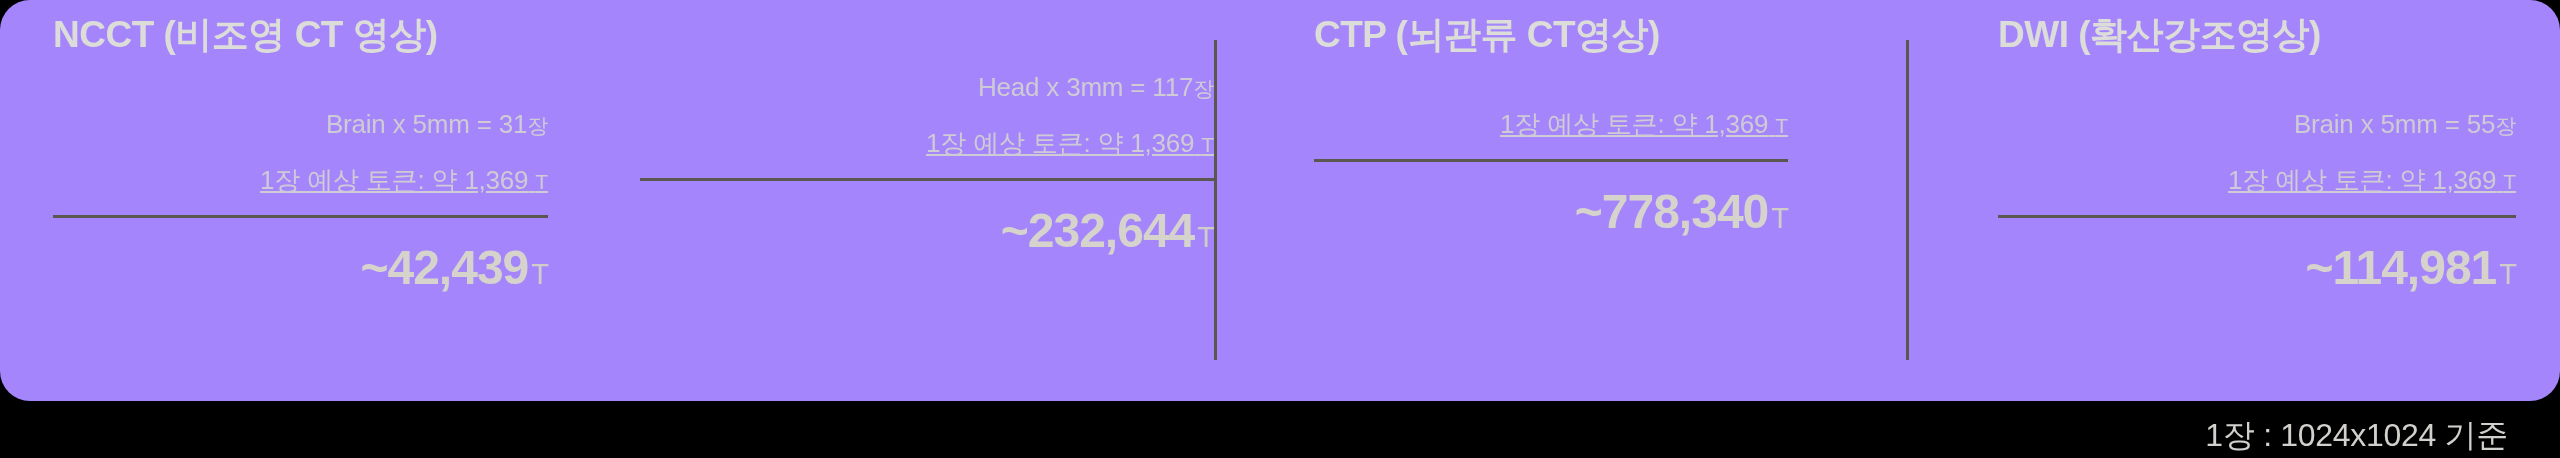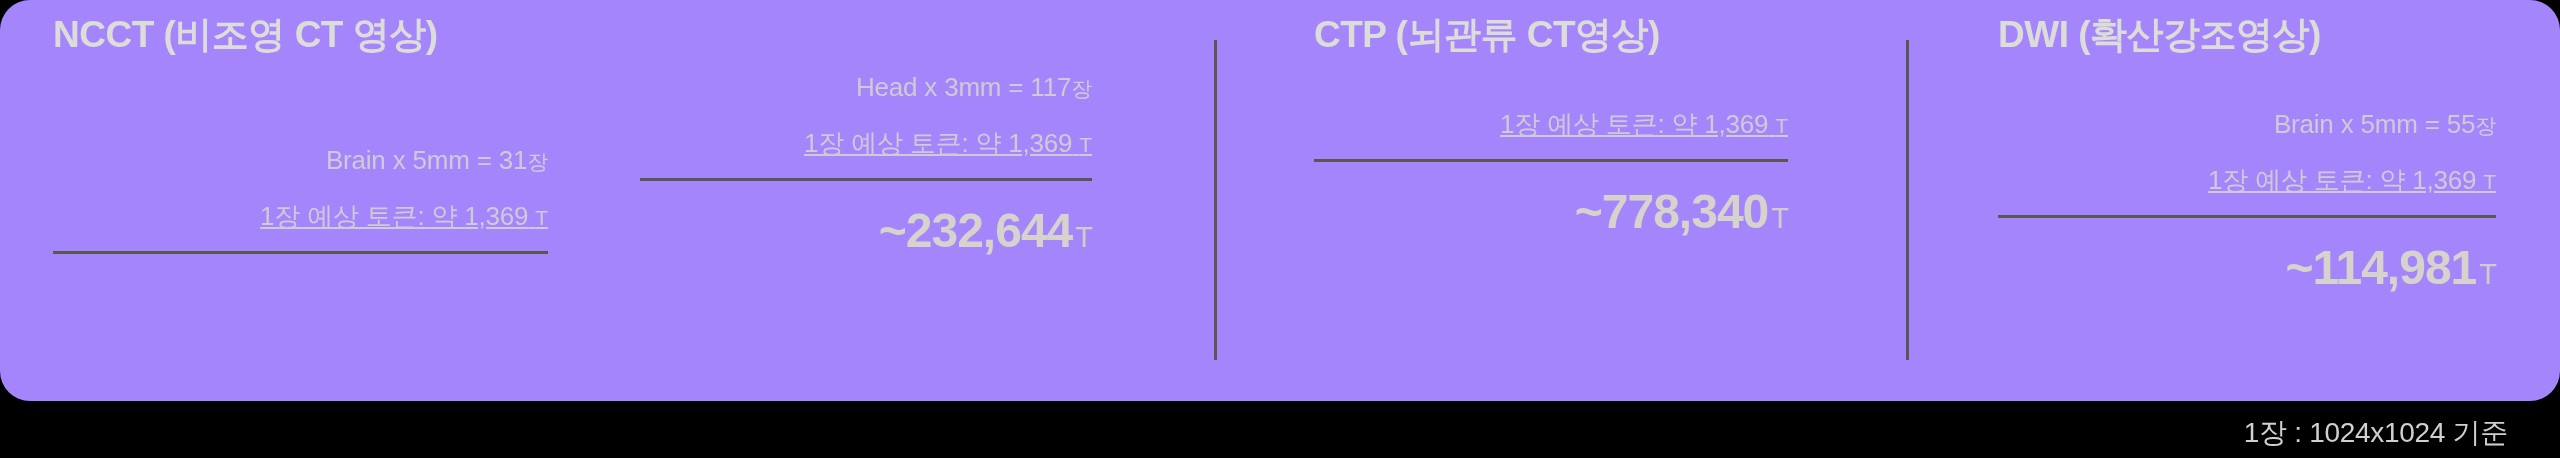--- a/index.html
+++ b/index.html
@@ -47,24 +47,24 @@
   }
 
   .col {
     position: relative;
     box-sizing: border-box;
     display: flex;
     flex-direction: column;
     padding-top: 16px;
   }
 
-  .col-ncct  { width: 620px; padding-left: 53px; padding-right: 72px; gap: 36px; }
-  .col-head  { width: 594px; padding-left: 20px; padding-right: 122px; }
+  .col-ncct  { width: 620px; padding-left: 53px; padding-right: 72px; }
+  .col-head  { width: 594px; padding-left: 20px; }
   .col-ctp   { width: 692px; padding-left: 100px; padding-right: 118px; }
-  .col-dwi   { width: 654px; padding-left: 92px; padding-right: 64px; }
+  .col-dwi   { width: 654px; padding-left: 92px; padding-right: 44px; }
 
   
   .col-ctp::before,
   .col-dwi::before {
     content: "";
     position: absolute;
     left: 0;
     top: 40px;
     bottom: 41px;
     width: 3px;
@@ -120,41 +120,42 @@
     font-weight: normal;
     color: #d0cdc8;
     margin-left: 3px;
   }
 
   
   .footnote {
     position: absolute;
     right: 52px;
     top: 414px;
-    font-size: 28px;
+    font-size: 32px;
     color: #d2d0cc;
     letter-spacing: -0.3px;
     white-space: nowrap;
   }
 </style>
 </head>
 <body>
 
 <div id="stage">
 
   <div class="card"></div>
 
   <div class="columns">
 
     <div class="col col-ncct">
       <div class="title">NCCT (비조영 CT 영상)</div>
       <div class="metrics">
         <div class="metric-line"><span>Brain x 5mm = 31</span><span class="unit">장</span></div>
         <div class="metric-line second"><span>1장 예상 토큰: 약 1,369</span> <span class="unit">T</span></div>
         <div class="rule"></div>
+        <div class="total"><span>~42,439</span><span class="unit">T</span></div>
       </div>
     </div>
 
     <div class="col col-head">
       <div class="title is-blank"></div>
       <div class="metrics">
         <div class="metric-line"><span>Head x 3mm = 117</span><span class="unit">장</span></div>
         <div class="metric-line second"><span>1장 예상 토큰: 약 1,369</span> <span class="unit">T</span></div>
         <div class="rule"></div>
         <div class="total"><span>~232,644</span><span class="unit">T</span></div>

